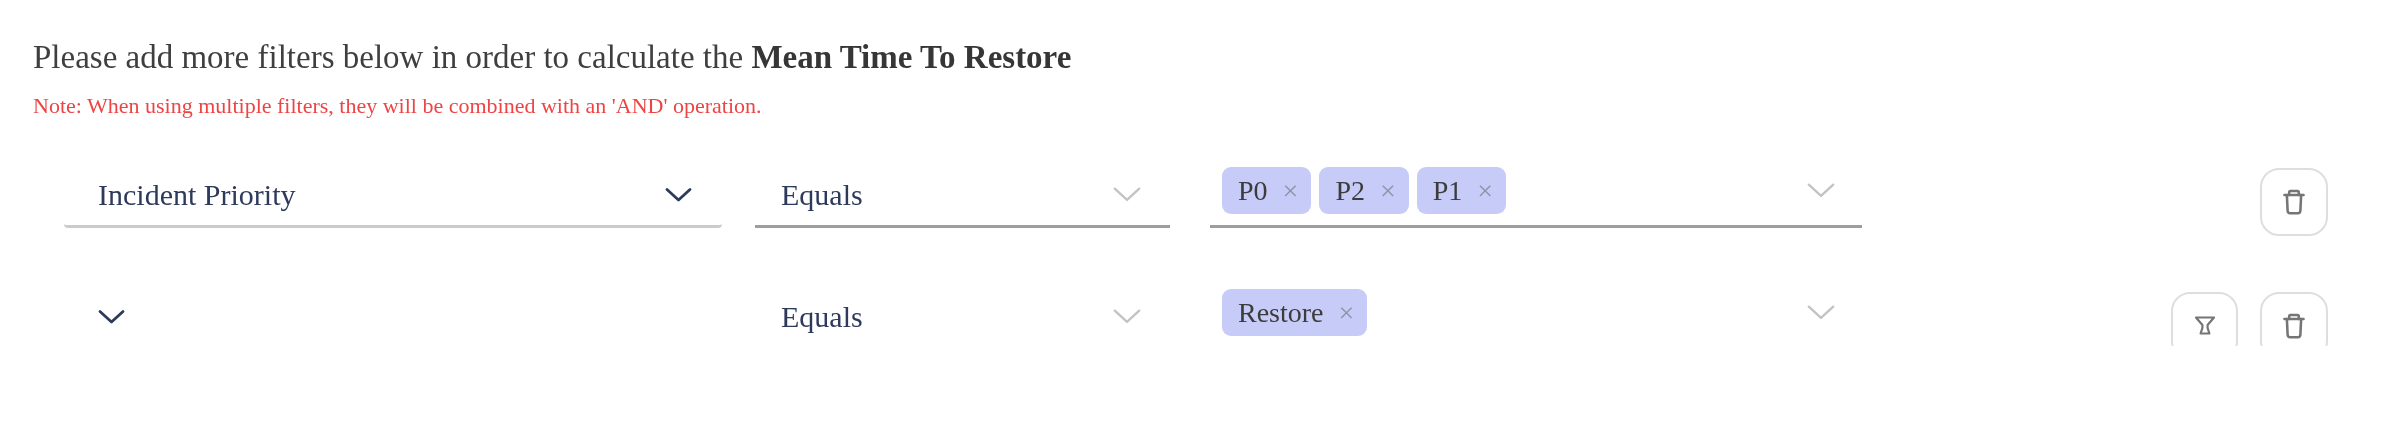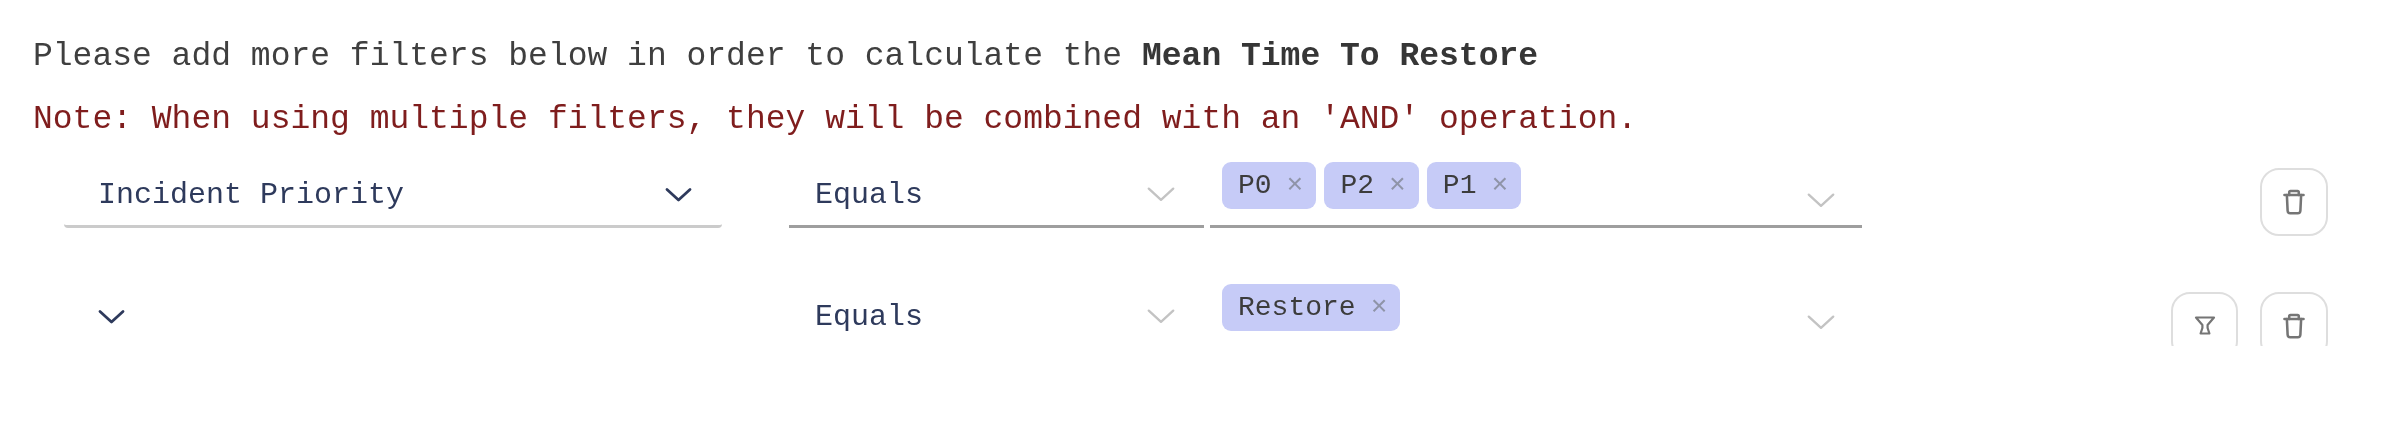--- a/index.html
+++ b/index.html
@@ -1,42 +1,42 @@
 <!DOCTYPE html>
 <html><head>
 <meta charset="utf-8">
 <style>
   html, body { margin: 0; padding: 0; background: #ffffff; }
   .page {
     position: relative;
     width: 2408px;
     height: 346px;
     background: #ffffff;
-    font-family: Liberation Mono, monospace;
+    font-family: Liberation Serif, serif;
     overflow: hidden;
   }
 
   
   .instructions {
     position: absolute;
     left: 33px;
     top: 39px;
     font-size: 33px;
     line-height: 36px;
     color: #3f3f3f;
     white-space: nowrap;
   }
   .instructions b { font-weight: 700; color: #363636; }
   .note {
     position: absolute;
     left: 33px;
-    top: 103px;
-    font-size: 33px;
+    top: 89px;
+    font-size: 22px;
     line-height: 34px;
-    color: #7f1d1d;
+    color: #ef4444;
     white-space: nowrap;
   }
 
   
   .field {
     position: absolute;
     height: 64px;
     box-sizing: border-box;
     display: flex;
     align-items: center;
@@ -47,29 +47,28 @@
   }
   .r1 { top: 164px; }
   .r2 { top: 286px; }
   .c1 {
     left: 64px; width: 658px;
     border-bottom: 3px solid #cbcbcb;
     border-radius: 0 0 4px 4px;
     padding: 0 30px 0 34px;
   }
   .c2 {
-    left: 789px; width: 415px;
+    left: 755px; width: 415px;
     border-bottom: 3px solid #9e9e9e;
     padding: 0 28px 0 26px;
   }
   .c3 {
     left: 1210px; width: 652px;
     border-bottom: 3px solid #9e9e9e;
-    padding: 0 26px 16px 12px;
-    align-items: flex-end;
+    padding: 0 26px 8px 12px;
   }
   .field-label {
     font-size: 30px;
     color: #2e3a5c;
     white-space: nowrap;
   }
   .chev { flex: 0 0 auto; display: block; }
   .chev-dark  { color: #2e3a5c; }
   .chev-light { color: #c3c3c3; }
 

